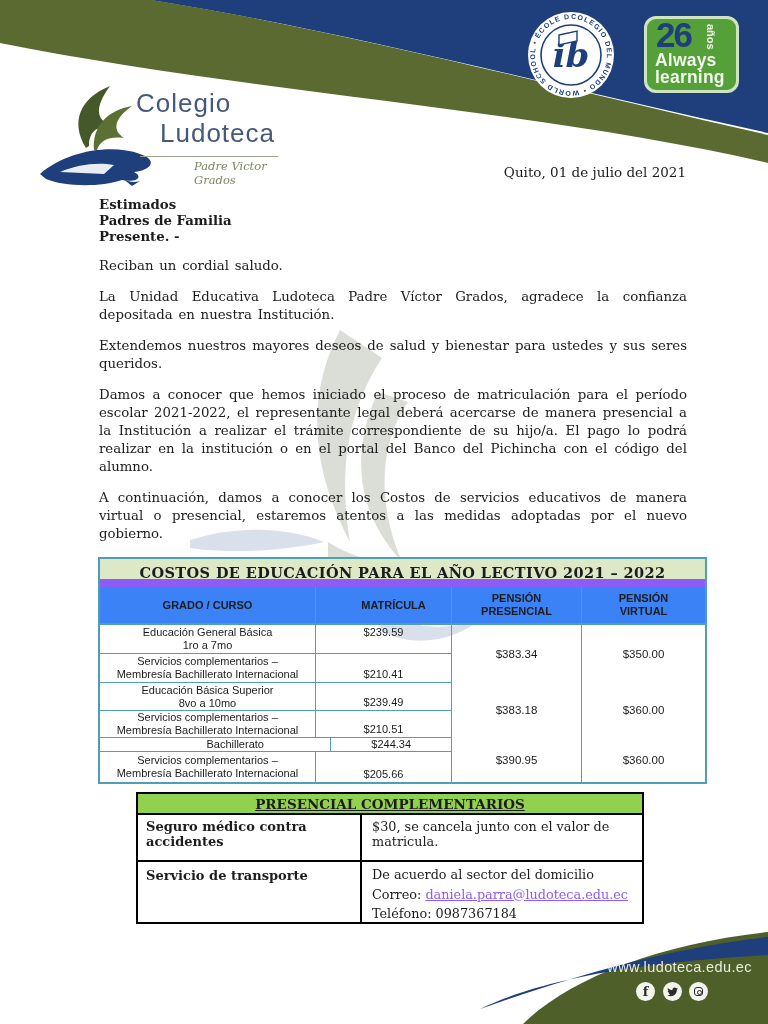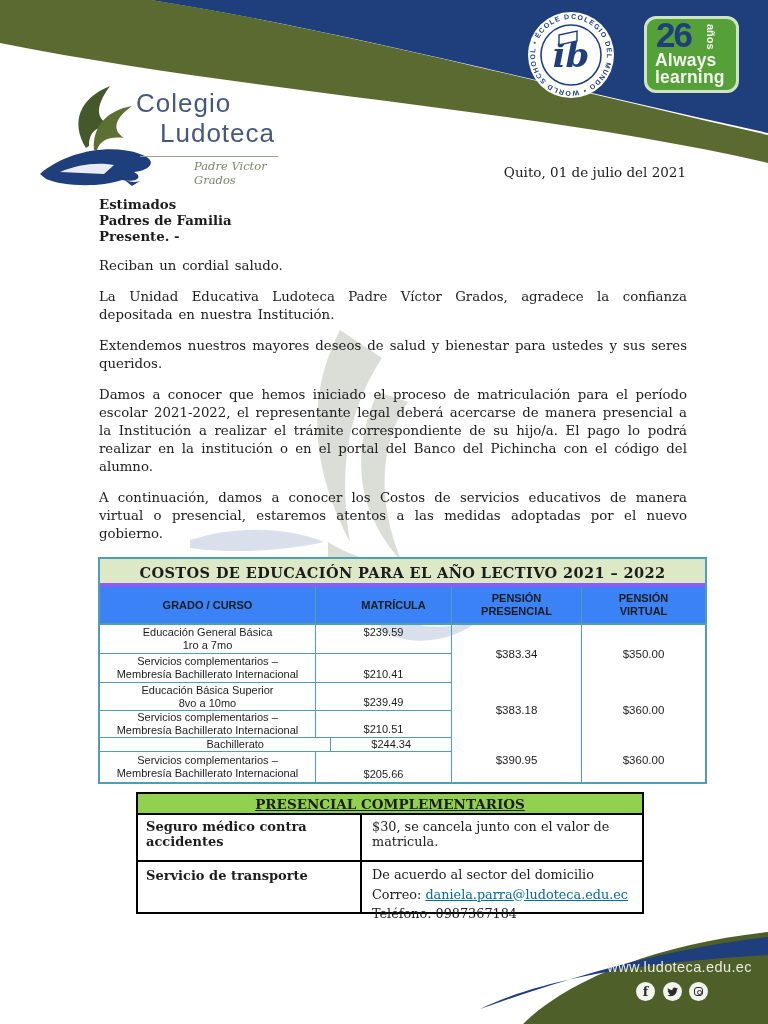--- a/index.html
+++ b/index.html
@@ -41,21 +41,21 @@
   #letter .sal p { font-weight:bold; line-height:15.8px; }
   #letter .body p { text-align:justify; margin-top:13px; word-spacing:1.5px; }
   #letter .sal { margin-bottom:4px; }
 
   
   #watermark { left:190px; top:330px; opacity:.5; pointer-events:none; }
 
   
   #costs { left:98px; top:557px; width:609px; border:2px solid #4f9fb3; }
   #costs .title { background:#dde8c6; height:28px; line-height:28px; text-align:center;
-                  font-weight:bold; font-size:14.5px; letter-spacing:.4px; border-bottom:4px solid #8b5cf6; }
+                  font-weight:bold; font-size:14.5px; letter-spacing:.4px; border-bottom:8px solid #8b5cf6; }
   #costs .hdr { display:flex; border-bottom:2px solid #4f9fb3; background:#3b82f6; }
   #costs .hdr > div { font-family:"Liberation Sans",sans-serif; font-weight:bold; font-size:11px;
                       line-height:13px; display:flex; align-items:center; justify-content:center;
                       text-align:center; white-space:pre-line; height:36px; }
   .cw1{width:215px;} .cw2{width:136px;padding-left:20px;} .cw3{width:130px;} .cw4{width:124px;}
   .vb { border-left:1.5px solid #4f9fb3; }
   #costs .bodyrows { display:flex; }
   #costs .left6 { width:351px; }
   #costs .row { display:flex; }
   #costs .row + .row { border-top:1.5px solid #4f9fb3; }
@@ -74,23 +74,23 @@
   
   #services { left:136px; top:792px; width:508px; border:2px solid #000; }
   #services .title { background:#92d050; text-align:center; font-weight:bold; font-size:13.5px;
                      height:21px; line-height:21px; text-decoration:underline; border-bottom:2px solid #000; }
   #services .srow { display:flex; }
   #services .srow + .srow { border-top:2px solid #000; }
   #services .lcol { width:224px; border-right:2px solid #000; font-weight:bold; font-size:13px;
                     padding:6px 4px 4px 8px; }
   #services .rcol { flex:1; font-size:12.8px; padding:4px 6px 4px 10px; }
   #services .r1 .lcol, #services .r1 .rcol { display:flex; align-items:center; height:45px; padding-top:0; padding-bottom:8px; }
-  #services .r2 { height:52px; }
+  #services .r2 { height:62px; }
   #services .r2 .rcol { line-height:19.5px; padding-top:3px; }
-  a.mail { color:#0369a1; text-decoration:underline; }
+  a.mail { color:#8b5cf6; text-decoration:underline; }
 
   
   #site-url { left:592px; top:959px; width:160px; text-align:right;
               font-family:"Liberation Sans",sans-serif; font-size:14.5px; color:#e9ecdf; letter-spacing:.4px; }
   .soc { position:absolute; width:19px; height:19px; border-radius:50%; background:#f4f4ef;
          display:flex; align-items:center; justify-content:center; }
   #soc-f  { left:636px; top:982px; }
   #soc-t  { left:663px; top:982px; }
   #soc-i  { left:689px; top:982px; }
   #soc-f span { font-family:"DejaVu Serif",serif; font-weight:bold; font-size:13px; color:#2b2b2b; }

